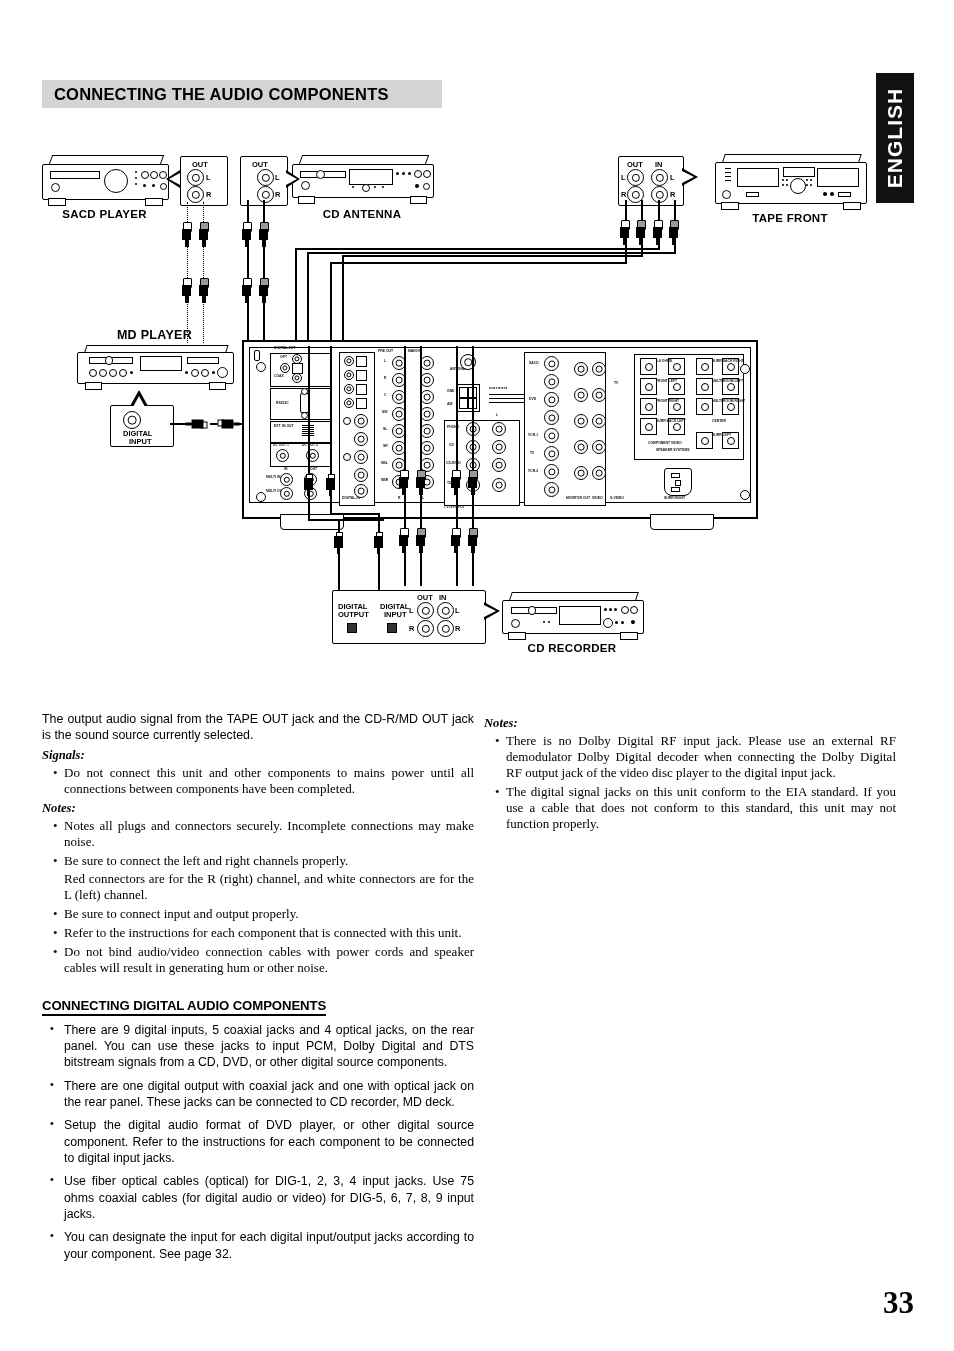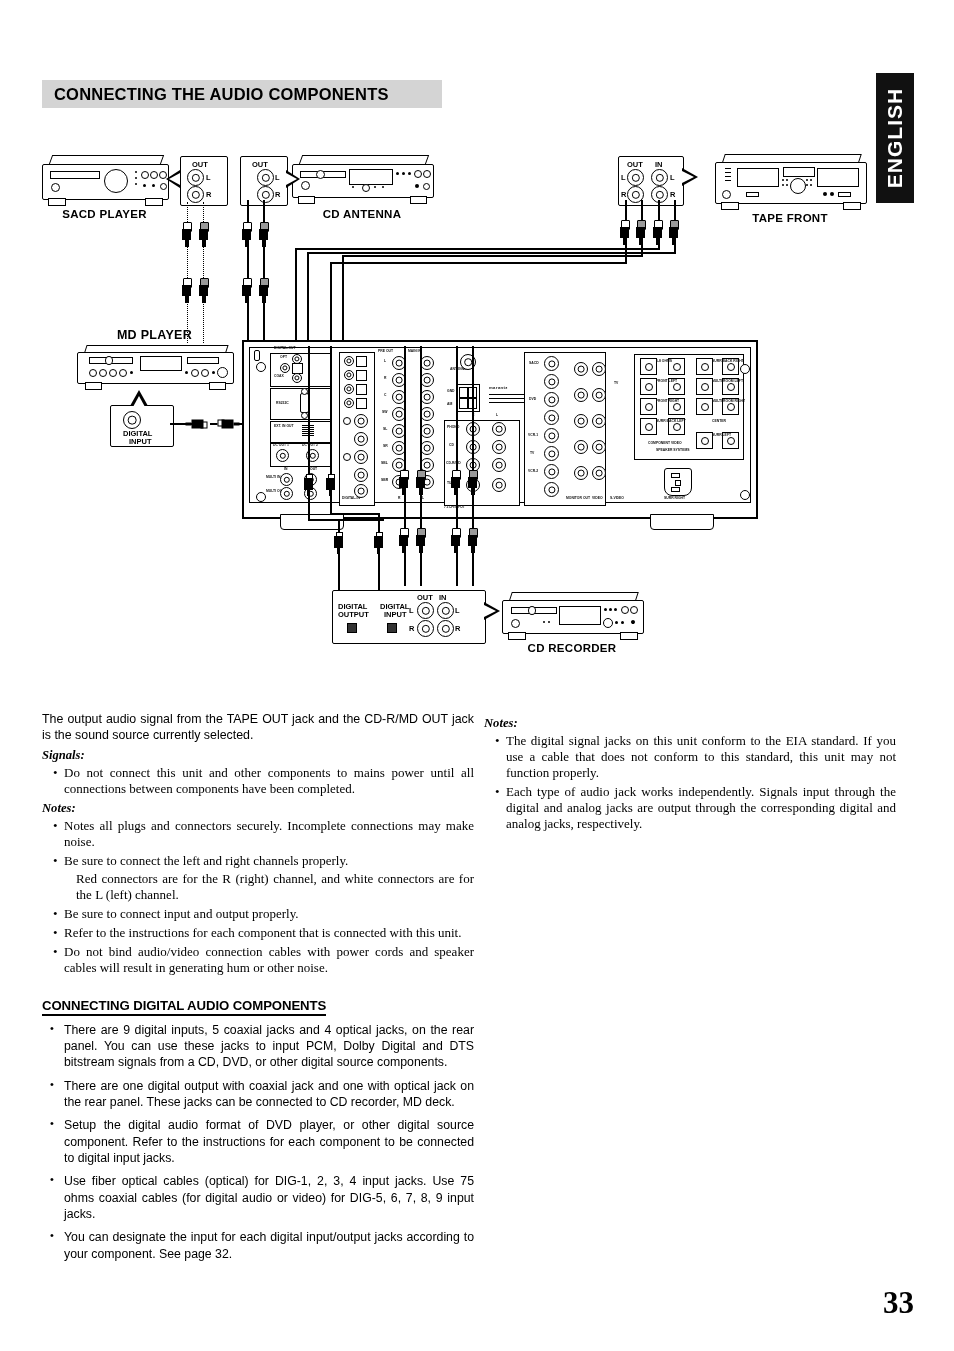--- a/index.html
+++ b/index.html
@@ -71,21 +71,21 @@
 
   
   .col{position:absolute;}
   #col-left{left:42px;top:712px;width:432px;}
   #col-right{left:484px;top:712px;width:412px;}
   .para{font-size:12.4px;line-height:1.28;text-align:justify;margin:0 0 2px 0;}
   .sub{font-family:"Liberation Serif",serif;font-weight:bold;font-style:italic;font-size:12.6px;margin:4px 0 2px 0;}
   ul.bl{list-style:none;margin:0 0 4px 0;padding:0 0 0 22px;}
   ul.bl li{position:relative;font-family:"Liberation Serif",serif;font-size:13px;line-height:1.23;text-align:justify;margin-bottom:3px;}
   ul.bl li:before{content:"\2022";position:absolute;left:-11px;top:0;}
-  ul.bl li .sub2{display:block;text-indent:0;margin-top:2px;margin-left:12px;}
+  ul.bl li .sub2{display:block;text-indent:0;margin-top:2px;}
   #digital-heading{font-size:13.2px;font-weight:bold;border-bottom:2px solid #000;display:inline-block;padding-bottom:1px;margin:18px 0 6px 0;letter-spacing:-.1px;}
   ul.dl{list-style:none;margin:0;padding:0 0 0 22px;}
   ul.dl li{position:relative;font-size:12.3px;line-height:1.33;text-align:justify;margin-bottom:7px;}
   ul.dl li:before{content:"\2022";position:absolute;left:-14px;top:-1px;font-size:11px;}
 </style>
 </head>
 <body>
 
 <div class="pg">
 
@@ -683,20 +683,20 @@
       <li>There are one digital output with coaxial jack and one with optical jack on the rear panel. These jacks can be connected to CD recorder, MD deck.</li>
       <li>Setup the digital audio format of DVD player, or other digital source component. Refer to the instructions for each component to be connected to digital input jacks.</li>
       <li>Use fiber optical cables (optical) for DIG-1, 2, 3, 4 input jacks.  Use 75 ohms coaxial cables (for digital audio or video) for DIG-5, 6, 7, 8, 9 input jacks.</li>
       <li>You can designate the input for each digital input/output jacks according to your component.  See page 32.</li>
     </ul>
   </div>
 
   <div class="col" id="col-right">
     <div class="sub">Notes:</div>
     <ul class="bl">
+      <li>There is no Dolby Digital RF input jack. Please use an external RF demodulator Dolby Digital decoder when connecting the Dolby Digital RF output jack of the video disc player to the digital input jack.</li>
       <li>The digital signal jacks on this unit conform to the EIA standard.  If you use a cable that does not conform to this standard, this unit may not function properly.</li>
-      <li>Each type of audio jack works independently. Signals input through the digital and analog jacks are output through the corresponding digital and analog jacks, respectively.</li>
     </ul>
   </div>
 
   <div id="page-number">33</div>
 
 </div>
 
 </body></html>

